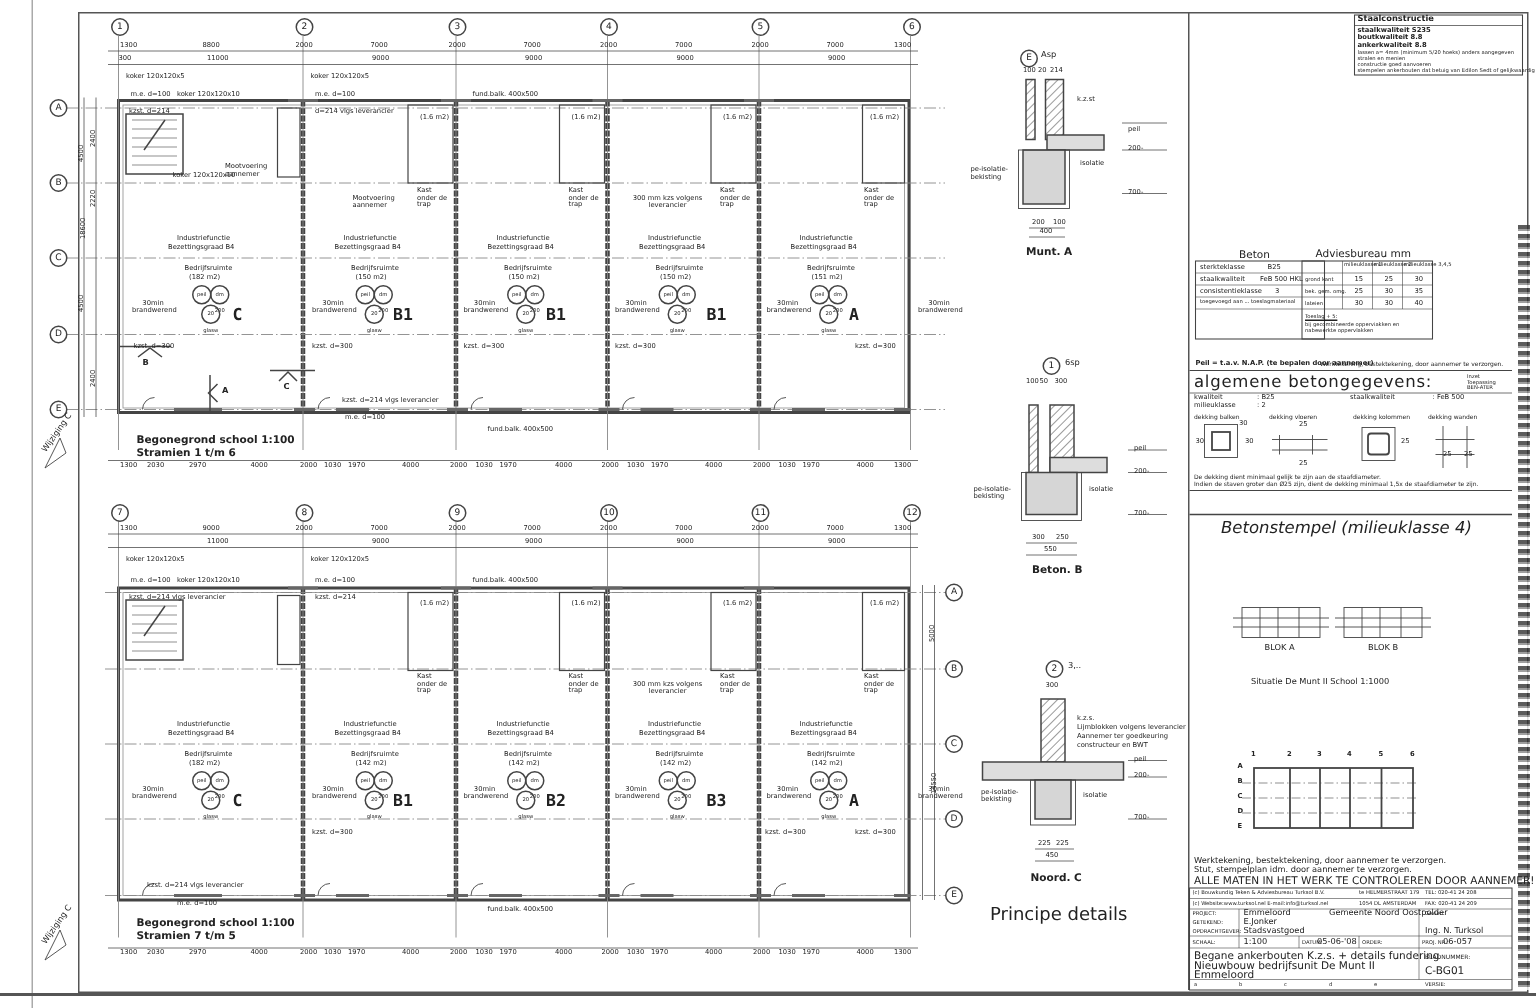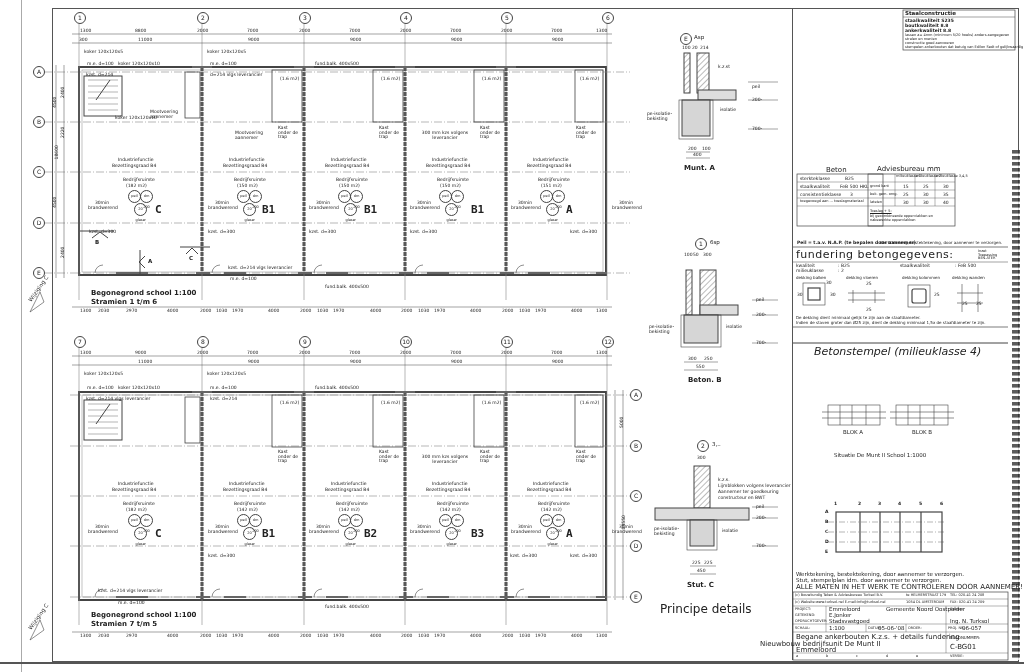--- a/index.html
+++ b/index.html
@@ -616,21 +616,21 @@
 <div class="t tiny" style="left:718px;top:490px">Aannemer ter goedkeuring</div>
 <div class="t tiny" style="left:718px;top:496px">constructeur en BWT</div>
 <div class="t tiny" style="left:654px;top:527px;width:28px;white-space:normal">pe-isolatie-bekisting</div>
 <div class="t tiny" style="left:722px;top:529px">isolatie</div>
 <div class="t tiny" style="left:756px;top:505px">peil</div>
 <div class="t tiny" style="left:756px;top:516px">200-</div>
 <div class="t tiny" style="left:756px;top:544px">700-</div>
 <div class="t tiny" style="left:692px;top:561px">225</div>
 <div class="t tiny" style="left:704px;top:561px">225</div>
 <div class="t tiny" style="left:697px;top:569px">450</div>
-<div class="t md" style="left:687px;top:582px;font-weight:bold">Stut. C</div>
+<div class="t md" style="left:687px;top:582px;font-weight:bold">Noord. C</div>
 <div class="t" style="left:660px;top:603px;font-size:12px">Principe details</div>
 
 <div class="t sm" style="left:905px;top:11px;font-weight:bold">Staalconstructie</div>
 <div class="t tiny" style="left:905px;top:19px;font-weight:bold">staalkwaliteit S235</div>
 <div class="t tiny" style="left:905px;top:24px;font-weight:bold">boutkwaliteit 8.8</div>
 <div class="t tiny" style="left:905px;top:29px;font-weight:bold">ankerkwaliteit 8.8</div>
 <div class="t" style="left:905px;top:34px;font-size:3.5px">lassen a= 4mm (minimum 5/20 hoeks) anders aangegeven</div>
 <div class="t" style="left:905px;top:38px;font-size:3.5px">stralen en menien</div>
 <div class="t" style="left:905px;top:42px;font-size:3.5px">constructie goed aanvoeren</div>
 <div class="t" style="left:905px;top:46px;font-size:3.5px">stempelen ankerbouten dat betuig van Edilon Sedt of gelijkwaardig</div>
@@ -657,21 +657,21 @@
 <div class="t tiny" style="left:943px;top:193px">35</div>
 <div class="t" style="left:870px;top:201px;font-size:3.5px">lateien</div>
 <div class="t tiny" style="left:903px;top:201px">30</div>
 <div class="t tiny" style="left:923px;top:201px">30</div>
 <div class="t tiny" style="left:943px;top:201px">40</div>
 <div class="t" style="left:870px;top:210px;font-size:3.5px;text-decoration:underline">Toeslag + 5:</div>
 <div class="t" style="left:870px;top:215px;font-size:3.5px;width:80px;white-space:normal">bij gecombineerde opperviakken en nabewerkte oppervlakken</div>
 <div class="t tiny" style="left:797px;top:241px;font-weight:bold">Peil = t.a.v. N.A.P. (te bepalen door aannemer)</div>
 <div class="t" style="left:880px;top:241px;font-size:4px">Werktekening, bestektekening, door aannemer te verzorgen.</div>
 
-<div class="t" style="left:796px;top:249px;font-size:11px;letter-spacing:0.5px">fundering betongegevens:</div>
+<div class="t" style="left:796px;top:249px;font-size:11px;letter-spacing:0.5px">algemene betongegevens:</div>
 <div class="t" style="left:978px;top:250px;font-size:3.5px;width:28px;white-space:normal">Inzet Toepassing BEN-ATER</div>
 <div class="t tiny" style="left:796px;top:264px">kwaliteit</div>
 <div class="t tiny" style="left:838px;top:264px">: B25</div>
 <div class="t tiny" style="left:900px;top:264px">staalkwaliteit</div>
 <div class="t tiny" style="left:955px;top:264px">: FeB 500</div>
 <div class="t tiny" style="left:796px;top:269px">milieuklasse</div>
 <div class="t tiny" style="left:838px;top:269px">: 2</div>
 <div class="t" style="left:796px;top:276px;font-size:4px">dekking balken</div>
 <div class="t" style="left:846px;top:276px;font-size:4px">dekking vloeren</div>
 <div class="t" style="left:902px;top:276px;font-size:4px">dekking kolommen</div>
@@ -723,21 +723,21 @@
 <div class="t sm" style="left:829px;top:619px">Stadsvastgoed</div>
 <div class="t sm" style="left:950px;top:619px">Ing. N. Turksol</div>
 <div class="t" style="left:795px;top:627px;font-size:3.5px">SCHAAL:</div>
 <div class="t sm" style="left:829px;top:626px">1:100</div>
 <div class="t" style="left:868px;top:627px;font-size:3.5px">DATUM:</div>
 <div class="t sm" style="left:878px;top:626px">05-06-'08</div>
 <div class="t" style="left:908px;top:627px;font-size:3.5px">ORDER:</div>
 <div class="t" style="left:948px;top:627px;font-size:3.5px">PROJ. NR.:</div>
 <div class="t sm" style="left:962px;top:626px">06-057</div>
 <div class="t md" style="left:796px;top:634px">Begane ankerbouten K.z.s. + details fundering</div>
-<div class="t md" style="left:760px;top:641px">Nieuwbouw bedrijfsunit De Munt II</div>
+<div class="t md" style="left:796px;top:641px">Nieuwbouw bedrijfsunit De Munt II</div>
 <div class="t md" style="left:796px;top:647px">Emmeloord</div>
 <div class="t" style="left:950px;top:636px;font-size:4px">BLADNUMMER:</div>
 <div class="t md" style="left:950px;top:644px">C-BG01</div>
 <div class="t" style="left:796px;top:655px;font-size:3.5px">a</div>
 <div class="t" style="left:826px;top:655px;font-size:3.5px">b</div>
 <div class="t" style="left:856px;top:655px;font-size:3.5px">c</div>
 <div class="t" style="left:886px;top:655px;font-size:3.5px">d</div>
 <div class="t" style="left:916px;top:655px;font-size:3.5px">e</div>
 <div class="t" style="left:950px;top:655px;font-size:3.5px">VERSIE:</div>
 

